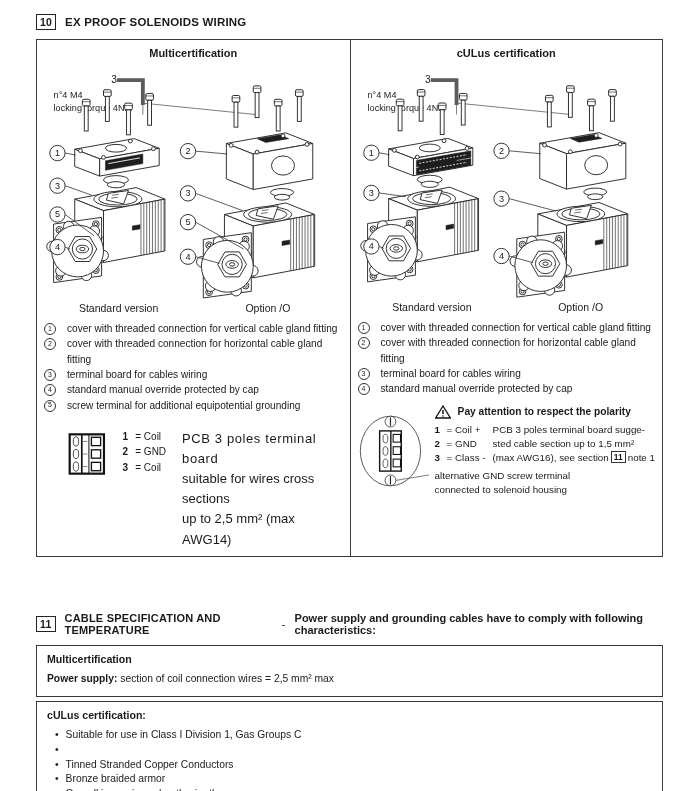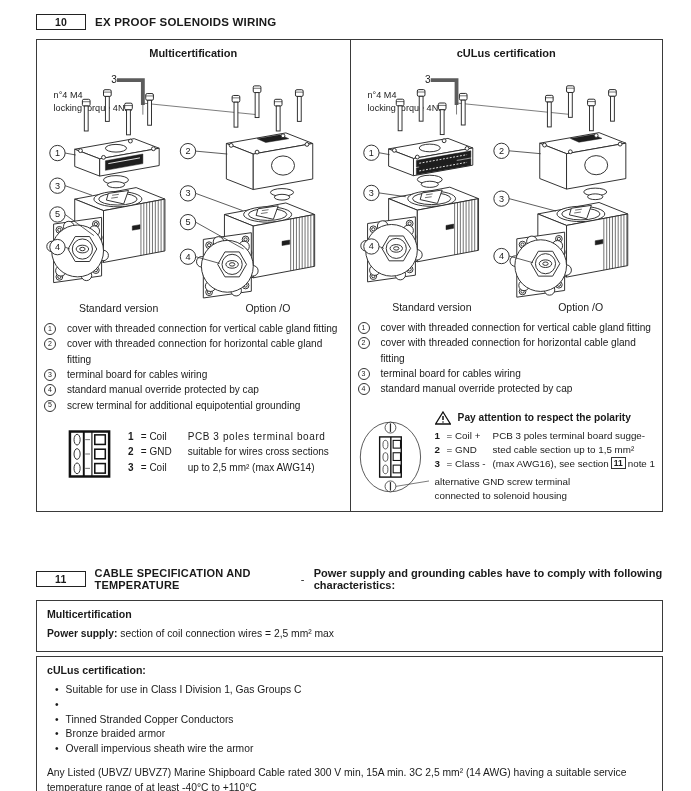--- a/index.html
+++ b/index.html
@@ -1,21 +1,21 @@
 <!DOCTYPE html>
 <html><head>
 <meta charset="utf-8">
 <style>
   html,body{margin:0;padding:0;background:#fff}
   body{width:691px;height:791px;font-family:"Liberation Sans",sans-serif;color:#1a1a1a}
   .page{position:relative;width:691px;height:791px;background:#fff;overflow:hidden}
   .content{position:absolute;left:36px;top:14px;width:627px}
 
   .sec-header{display:flex;align-items:center;gap:9px;font-size:11.5px;font-weight:bold;letter-spacing:.2px}
-  .sec-num{border:1.4px solid #222;padding:0 18px;font-size:10.5px;line-height:14px;font-weight:bold}
+  .sec-num{border:1.4px solid #222;padding:0 3px;font-size:10.5px;line-height:14px;font-weight:bold}
   .sec-header .subtitle{font-weight:bold;letter-spacing:0}
   .sec-header .dash{font-weight:normal}
 
   .panels{display:flex;margin-top:9px;border:1px solid #3a3a3a}
   .panel{width:50%;box-sizing:border-box;padding:5px 7px 6px;background:#fff}
   .panel+.panel{border-left:1px solid #3a3a3a}
   .panel-title{text-align:center;font-weight:bold;font-size:11px;margin:2px 0 0}
 
   svg.diagram{display:block;width:100%;height:auto;margin-top:0}
   svg text{font-family:"Liberation Sans",sans-serif}
@@ -34,24 +34,24 @@
   .version-labels{display:flex;font-weight:normal;font-size:10.5px;margin:1px 0 7px}
   .version-labels span{width:50%;text-align:center}
 
   .legend{font-size:10.1px;line-height:1.52}
   .legend-item{display:flex;gap:11px;align-items:flex-start}
   .circ{flex:0 0 auto;display:inline-flex;align-items:center;justify-content:center;width:10px;height:10px;border:1px solid #333;border-radius:50%;font-size:7px;margin-top:2px}
 
   .term-block{display:flex;gap:16px;margin-top:16px;padding-left:24px;align-items:flex-start}
   .term-rows{font-size:10px;line-height:1.55;white-space:nowrap}
   .term-rows b{display:inline-block;width:10px}
-  .term-desc{font-size:10px;line-height:1.55}
+  .term-desc{font-size:13px;line-height:1.55}
   .term-desc .d0{letter-spacing:.6px}
 
-  .pol-block{display:flex;gap:6px;margin-top:12px;align-items:flex-start}
+  .pol-block{display:flex;gap:6px;margin-top:6px;align-items:flex-start}
   .pol-right{font-size:9.8px;line-height:1.42;padding-top:2px}
   .pol-warning{display:flex;gap:7px;font-weight:bold;font-size:10.2px;align-items:center;margin-bottom:4px}
   .pol-row{display:grid;grid-template-columns:12px 46px 1fr;white-space:nowrap}
   .pol-row b{font-weight:bold}
   .inline-box{display:inline-block;border:1px solid #333;padding:0 2px;font-size:8.5px;font-weight:bold;line-height:10px;vertical-align:1px;margin:0 2px}
   .alt-note{margin-top:4px;line-height:1.4}
 
   .sec11{margin-top:55px}
   .sec11 .sec-header{font-size:11px}
   .spec-box{border:1px solid #3a3a3a;margin-top:9px;padding:6px 10px 9px;font-size:10.3px;line-height:1.45}

